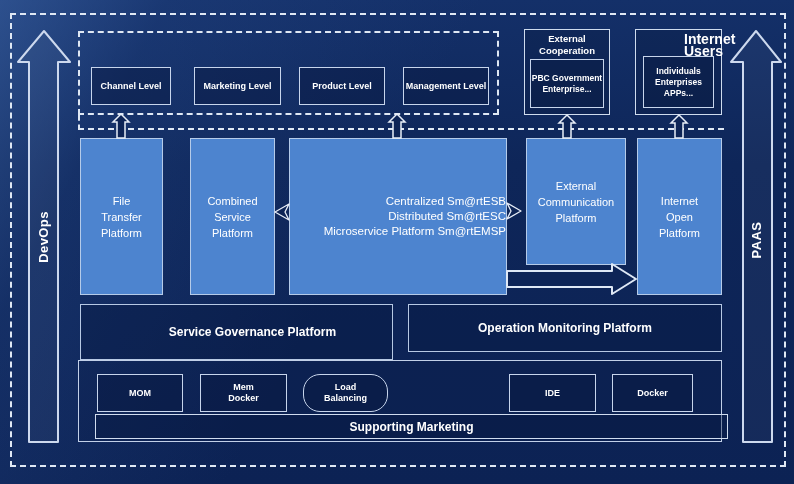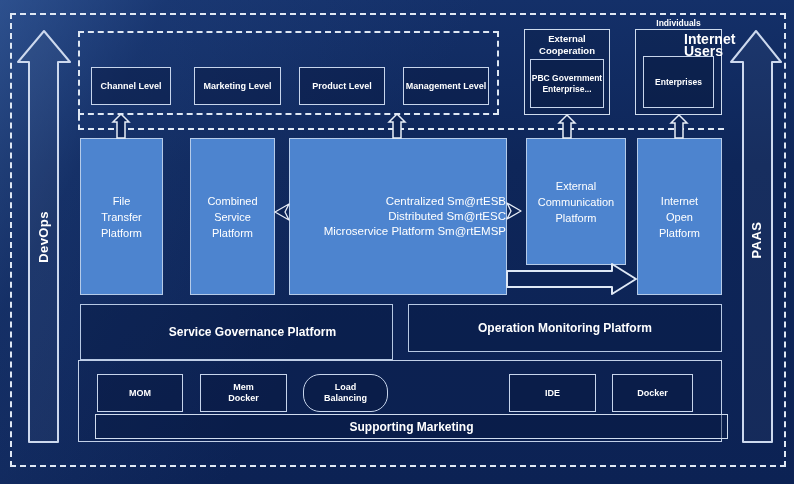--- a/index.html
+++ b/index.html
@@ -108,21 +108,21 @@
     </div>
   </div>
   <div class="abs member-box" style="left:530px;top:59px;width:74px;height:49px;">
     <span>PBC Government</span>
     <span>Enterprise...</span>
   </div>
 
   <div class="abs group-box" style="left:635px;top:29px;width:87px;height:86px;">
     <div class="group-title" style="font-size:14px;padding-left:48px;">Internet Users</div>
   </div>
-  <div class="abs member-box" style="left:643px;top:56px;width:71px;height:52px;gap:48px;">
+  <div class="abs member-box" style="left:643px;top:56px;width:71px;height:52px;">
     <span>Individuals</span>
     <span>Enterprises</span>
     <span>APPs...</span>
   </div>
 
   <div class="abs dash-line" style="left:78px;top:128px;width:646px;height:0;"></div>
 
   <div class="abs platform" style="left:80px;top:138px;width:83px;height:157px;">
     <span class="line">File</span>
     <span class="line">Transfer</span>

